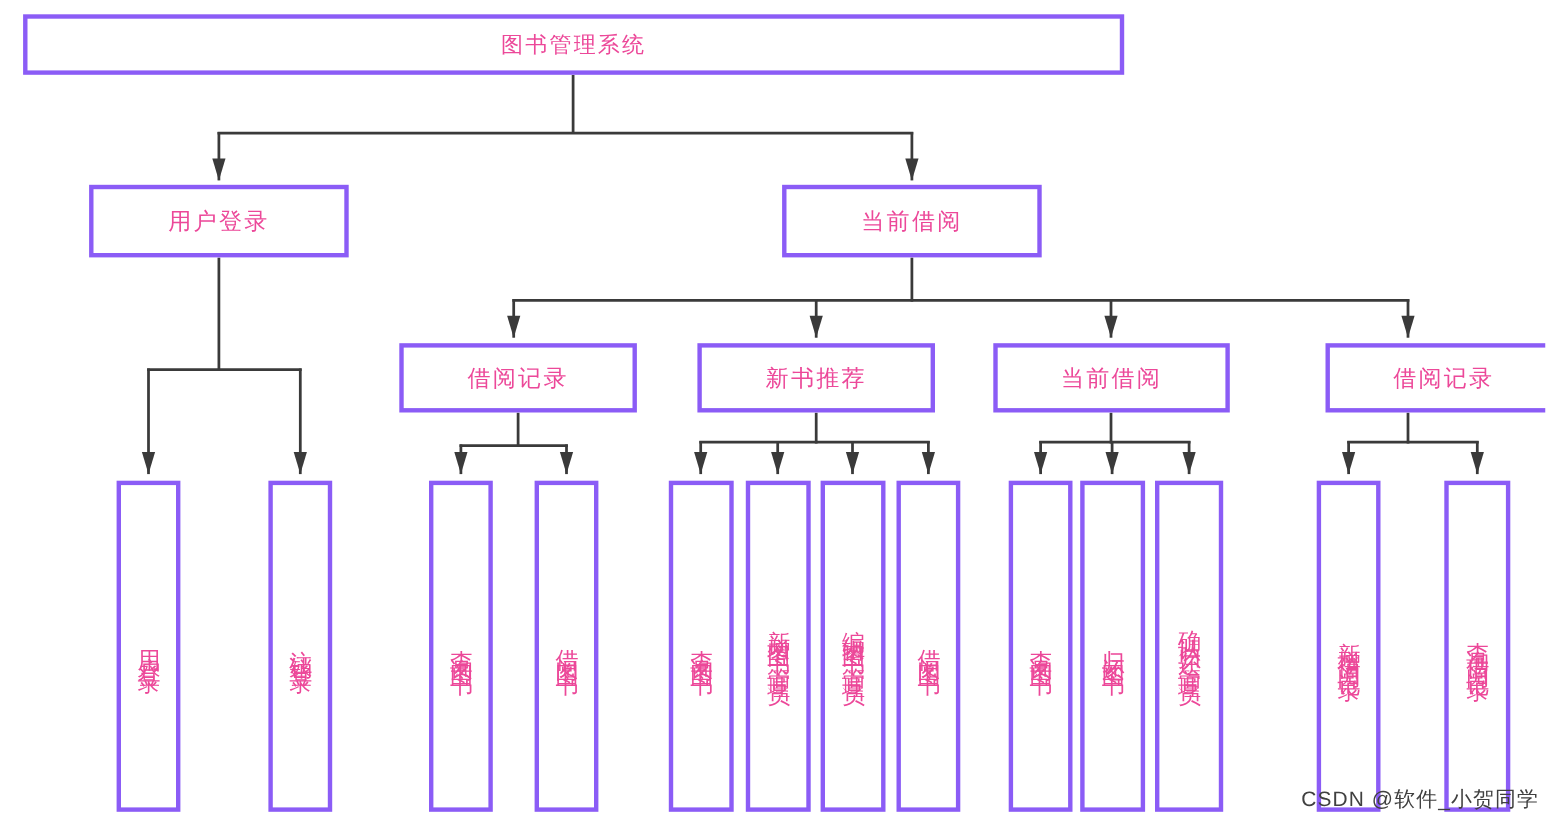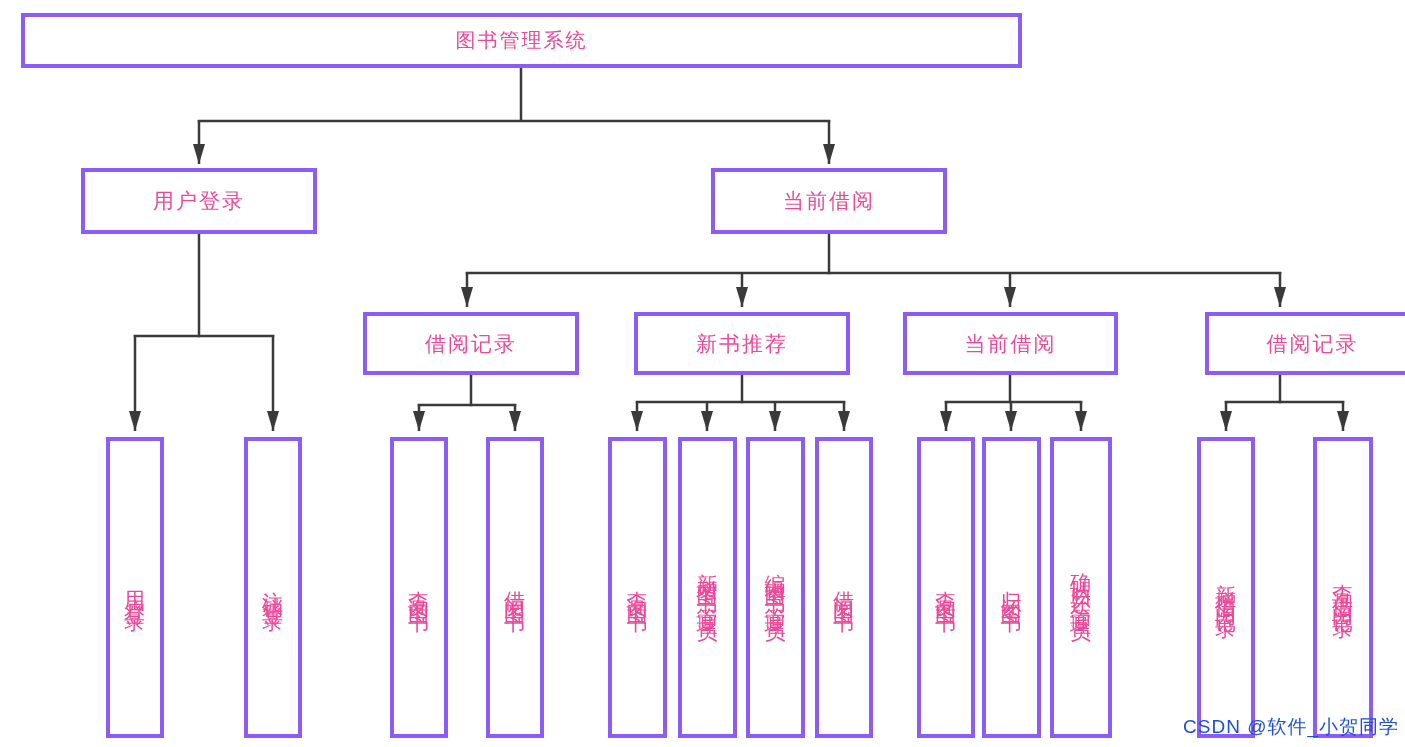--- a/index.html
+++ b/index.html
@@ -28,21 +28,21 @@
     text-orientation:mixed;
     font-size:21px;
     letter-spacing:7px;
     line-height:1;
     white-space:nowrap;
   }
   .watermark{
     position:absolute;
     right:6px;bottom:7px;
     font-size:19px;
-    color:#1d4ed8;
+    color:#404040;
     z-index:5;
     letter-spacing:1px;
     white-space:nowrap;
   }
 </style>
 </head>
 <body>
 
 <div id="canvas">
 

